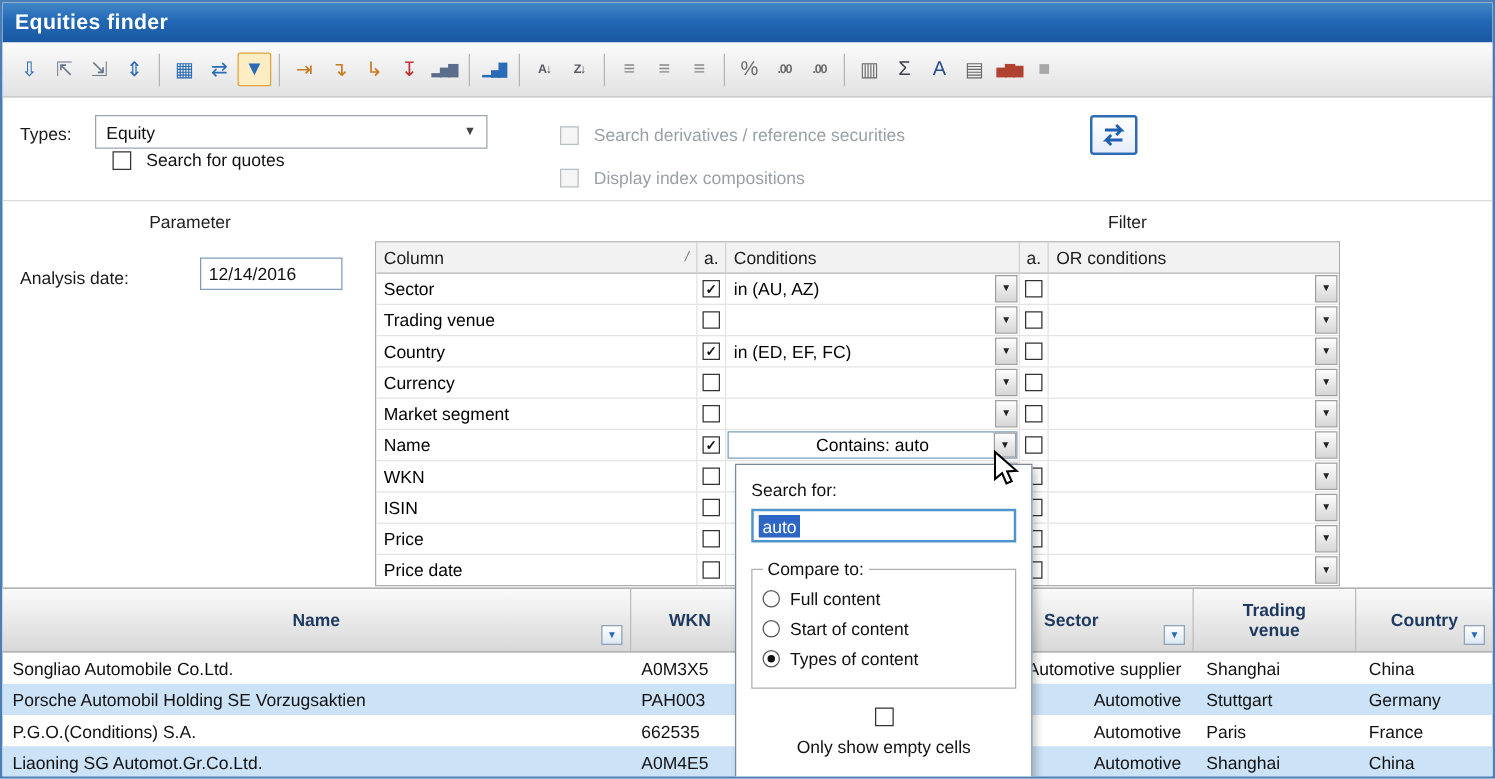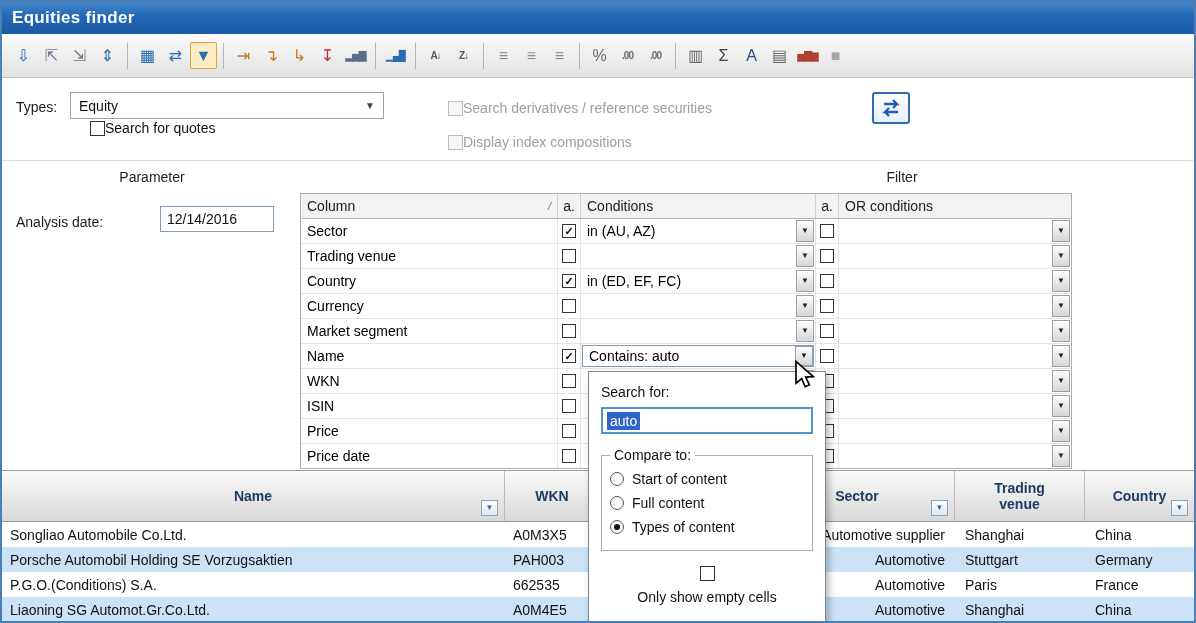--- a/index.html
+++ b/index.html
@@ -18,25 +18,25 @@
     background: linear-gradient(#fbfbfb,#e2e2e2); border-bottom: 1px solid #bdbdbd;
     display: flex; align-items: center; padding-left: 8px; gap: 1px; }
   .tb-icon { width: 27px; height: 27px; display: flex; align-items: center; justify-content: center;
     font-size: 16px; border: 1px solid transparent; border-radius: 2px; flex: 0 0 auto; cursor: default; }
   .tb-icon.multi { font-size: 10px; font-weight: bold; letter-spacing: -1px; }
   .tb-icon.active { border-color: #e0a23a; background: #fcedc4; }
   .tb-sep { width: 1px; height: 26px; background: #b5b5b5; margin: 0 5px; flex: 0 0 auto; }
 
   
   .flabel { position: absolute; font-size: 14px; color: #1a1a1a; }
-  .typesbox { position: absolute; left: 68px; top: 90px; width: 314px; height: 27px;
+  .typesbox { position: absolute; left: 74px; top: 90px; width: 314px; height: 27px;
     border: 1px solid #9aa5b1; background: #fff; display: flex; align-items: center;
     padding: 0 8px; font-size: 14px; color: #111; }
   .typesbox .carrow { margin-left: auto; font-size: 10px; color: #444; }
-  .cbrow { position: absolute; display: flex; align-items: center; gap: 0; font-size: 14px; color: #111; }
+  .cbrow { position: absolute; display: flex; align-items: center; gap: 12px; font-size: 14px; color: #111; }
   .cb { width: 15px; height: 15px; border: 1px solid #333; background: #fff; display: flex;
     align-items: center; justify-content: center; font-size: 12px; font-weight: bold; color: #111; flex: 0 0 auto; }
   .cbrow.disabled { color: #9aa0a6; }
   .cbrow.disabled .cb { border-color: #b9bec3; background: #f5f5f5; }
   .refresh-btn { position: absolute; left: 870px; top: 90px; width: 38px; height: 32px;
     border: 2px solid #2f6cb3; border-radius: 3px; background: linear-gradient(#ffffff,#e6eefb);
     display: flex; align-items: center; justify-content: center; }
 
   .h-sep { position: absolute; left: 0; right: 0; top: 158px; height: 1px; background: #dcdcdc; }
   .section-label { position: absolute; top: 167px; font-size: 14px; color: #222; text-align: center; }
@@ -59,21 +59,21 @@
   .fc:last-child { border-right: none; }
   .fc-label { padding: 0 6px; white-space: nowrap; }
   .fc-check { justify-content: center; }
   .fc .cb { width: 14px; height: 14px; font-size: 11px; }
   .cond-text { padding: 0 6px; white-space: nowrap; overflow: hidden; }
   .ddbtn { position: absolute; right: 1px; top: 1px; bottom: 1px; width: 18px;
     background: linear-gradient(#fdfdfd,#d6d6d6); border: 1px solid #9f9f9f;
     display: flex; align-items: center; justify-content: center; }
   .dd-arrow { font-size: 8px; color: #222; line-height: 1; }
   .combo { position: absolute; left: 1px; right: 1px; top: 1px; bottom: 1px;
-    border: 1px solid #7f9db9; background: #fff; display: flex; align-items: center; }
+    border: 1px solid #7f9db9; background: #fff; display: flex; align-items: center; text-align: center; }
   .combo-text { padding: 0 6px; white-space: nowrap; overflow: hidden; flex: 1; }
   .combo .ddbtn { right: 0; top: 0; bottom: 0; }
 
   
   #results { position: absolute; left: 0; right: 0; top: 468px; bottom: 0; font-size: 14px; background: #fff; }
   .r-head { display: grid; grid-template-columns: 503px 95px 160px 195px 130px 1fr; height: 52px;
     background: linear-gradient(#fafafa,#d8d8d8); border-top: 1px solid #9a9a9a; border-bottom: 1px solid #9a9a9a; }
   .rh { position: relative; display: flex; align-items: center; justify-content: center;
     font-weight: bold; color: #1e3a60; border-right: 1px solid #bcbcbc; text-align: center; padding: 0 6px; }
   .rh:last-child { border-right: none; }
@@ -480,25 +480,25 @@
 
   <div id="popup">
     <div class="popup-label">Search for:</div>
     <div class="search-box">
       <span class="sel-text">auto</span>
     </div>
     <fieldset>
       <legend>Compare to:</legend>
       <div class="radio-row">
         <span class="radio"></span>
-        <span>Start of content</span>
+        <span>Full content</span>
       </div>
       <div class="radio-row">
         <span class="radio"></span>
-        <span>Full content</span>
+        <span>Start of content</span>
       </div>
       <div class="radio-row">
         <span class="radio checked"></span>
         <span>Types of content</span>
       </div>
     </fieldset>
     <div class="empty-row">
       <span class="cb"></span>
       <span>Only show empty cells</span>
     </div>

